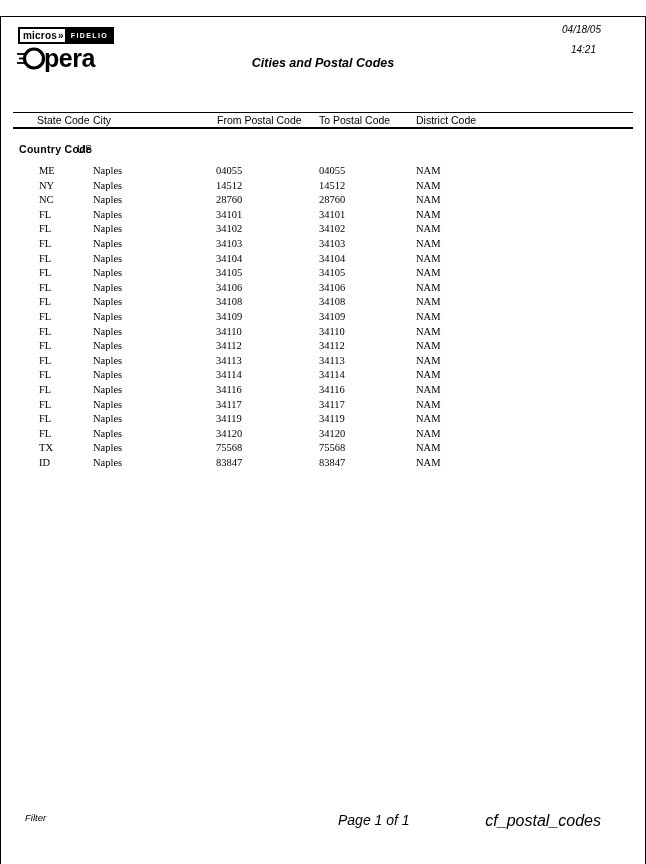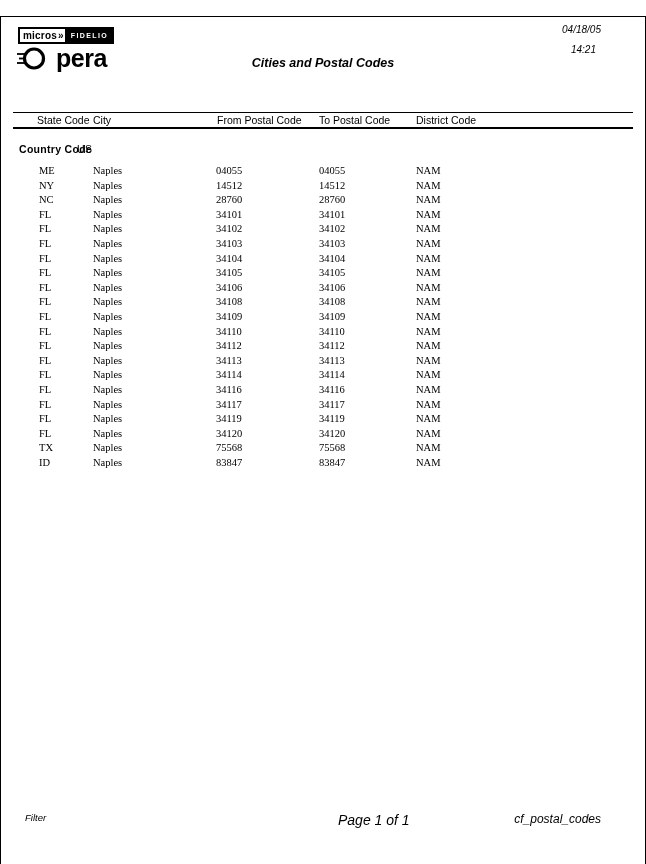--- a/index.html
+++ b/index.html
@@ -13,21 +13,21 @@
   .logo-micros {
     display:flex; align-items:center; background:#fff; border:2px solid #000;
     font-size:10px; font-weight:bold; padding:0 1px 0 3px; letter-spacing:0.2px;
   }
   .logo-micros .chev { font-size:10px; font-weight:bold; margin-left:1px; }
   .logo-fidelio {
     display:flex; align-items:center; background:#000; color:#fff;
     font-size:7px; font-weight:bold; letter-spacing:1.4px; padding:0 4px;
     border:2px solid #000; border-left:none;
   }
-  .logo-opera { position:absolute; left:16px; top:27px; display:flex; align-items:flex-end;gap:12px; }
+  .logo-opera { position:absolute; left:16px; top:27px; display:flex; align-items:flex-end; }
   .logo-opera svg { display:block; }
   .logo-opera .opera-text {
     font-size:25px; font-weight:bold; letter-spacing:-0.5px; margin-left:-3px; line-height:28px;
   }
   .report-title {
     position:absolute; left:0; right:0; top:6px; text-align:center;
     font-style:italic; font-size:12.5px;
   }
   .report-subtitle {
     position:absolute; left:0; right:0; top:39px; text-align:center;
@@ -47,21 +47,21 @@
   .group-value { position:absolute; left:76px; letter-spacing:0.5px; }
   .table-rows { position:absolute; left:0; right:0; top:147px; }
   .trow { position:relative; height:14.6px; font-size:10.5px; line-height:14.6px;font-family:Liberation Serif, serif; }
   .c-state { left:38px; }  .c-city { left:92px; }  .c-from { left:215px; }
   .c-to { left:318px; }    .c-district { left:415px; }
   
   .filter-label { position:absolute; left:24px; top:795px; font-style:italic; font-size:9.5px; }
   .filter-values { position:absolute; left:55px; top:795px; font-size:9.5px; }
   .filter-values div { height:10.4px; line-height:10.4px; white-space:nowrap; }
   .page-number { position:absolute; left:337px; top:795px; font-style:italic; font-size:14px; }
-  .report-name { position:absolute; right:44px; top:795px; font-style:italic; font-size:12px; }
+  .report-name { position:absolute; right:44px; top:795px; font-style:italic; font-size:16px; }
   .bottom-bar { position:absolute; left:30px; right:0; bottom:0; height:4px; background:#000; }
 </style>
 </head>
 <body>
 
 <div class="page">
 
   <div class="logo-row">
     <span class="logo-micros">
         <span>micros</span>

